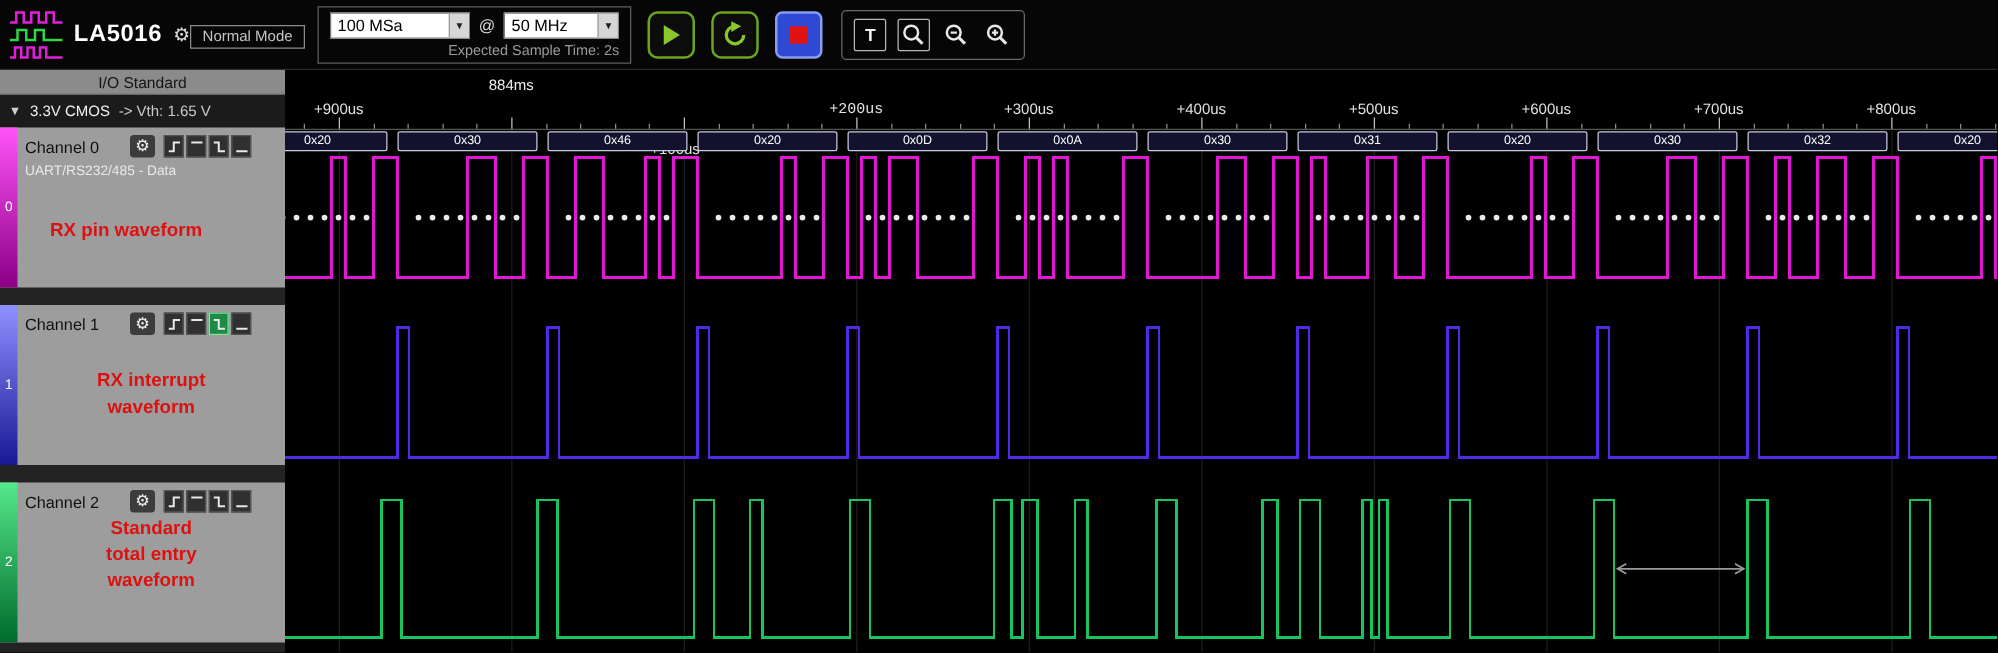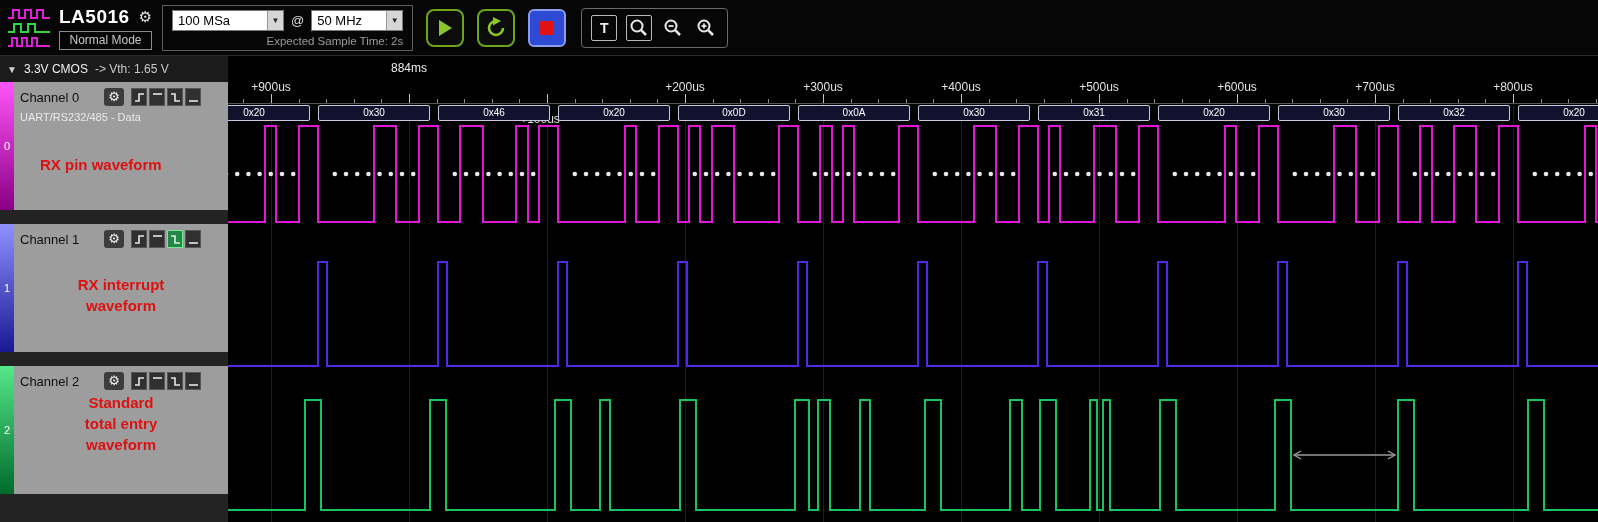--- a/index.html
+++ b/index.html
@@ -5,21 +5,21 @@
   * { box-sizing: border-box; }
   html,body { margin:0; padding:0; background:#000; }
   body { width:1598px; height:522px; overflow:hidden; font-family:"Liberation Sans", sans-serif; }
   .app { width:1598px; height:522px; display:flex; flex-direction:column; background:#000; }
 
   
   .toolbar { flex:0 0 56px; height:56px; background:#060606; display:flex; align-items:center; border-bottom:1px solid #2a2a2a; }
   .logo { margin:5px 2px 5px 6px; flex:0 0 auto; }
   .lp { stroke:#e020d8; stroke-width:2; fill:none; }
   .lg { stroke:#2fd545; stroke-width:2; fill:none; }
-  .dev-group { display:flex; flex-direction:column; margin-left:5px;justify-content:center; }
+  .dev-group { display:flex; flex-direction:row; margin-left:5px;justify-content:center; }
   .dev-row { display:flex; align-items:center; gap:9px; }
   .dev-name { color:#ffffff; font-size:19px; font-weight:bold; letter-spacing:.5px; }
   .dev-gear { color:#e0e0e0; font-size:15px; cursor:pointer; }
   .mode-box { border:1px solid #8a8a8a; color:#c6c6c6; font-size:12px; padding:0 9px; line-height:17px; margin-top:3px; text-align:center; }
   .sample-group { border:1px solid #5f5f5f; margin-left:10px; padding:4px 9px 3px; display:flex; flex-direction:column; }
   .sample-row { display:flex; align-items:center; gap:7px; }
   .combo { background:#ffffff; color:#000; font-size:13px; display:flex; align-items:center; height:21px; border:1px solid #7a7a7a; }
   .combo-val { padding:0 5px; flex:1; color:#000; }
   .combo-arrow { width:16px; height:100%; background:#d6d6d6; border-left:1px solid #999; font-size:8px; color:#222; display:flex; align-items:center; justify-content:center; }
   .at { color:#dddddd; font-size:13px; }
@@ -138,20 +138,21 @@
           <line x1="5.5" y1="8" x2="10.5" y2="8" stroke="#e8e8e8" stroke-width="1.8"></line>
           <line x1="8" y1="5.5" x2="8" y2="10.5" stroke="#e8e8e8" stroke-width="1.8"></line>
         </svg>
       </div>
     </div>
   </div>
 
   <div class="main">
 
     <div class="sidebar">
+      <div class="io-header">I/O Standard</div>
       <div class="io-setting">
         <span class="io-exp">▼</span>
         <span class="io-std">3.3V CMOS</span>
         <span class="io-vth">-&gt;  Vth: 1.65 V</span>
       </div>
 
       <div class="channel-panel">
         <div class="strip" style="background: linear-gradient(rgb(255, 84, 248) 0%, rgb(138, 0, 133) 100%);">
           <span class="chnum">0</span>
         </div>
@@ -274,21 +275,21 @@
           <div class="gridline" style="left: 871px; background: rgb(30, 30, 30);"></div>
           <div class="gridline" style="left: 1009px; background: rgb(30, 30, 30);"></div>
           <div class="gridline" style="left: 1147px; background: rgb(30, 30, 30);"></div>
           <div class="gridline" style="left: 1285px; background: rgb(30, 30, 30);"></div>
           <div class="gridline" style="left: 181px; background: rgb(30, 30, 30);"></div>
         </div>
       <div class="timeline">
         <div class="major-label" style="left: 181px;">884ms</div>
       <div class="tick-label" style="left: 43px;">+900us</div>
           <div class="tick-label" style="left: 312px; margin-top: 32px;">+100us</div>
-          <div class="tick-label" style="left: 457px;">+200us</div>
+          <div class="tick-label" style="left: 457px; font-family: Liberation Mono, monospace;">+200us</div>
           <div class="tick-label" style="left: 595px;">+300us</div>
           <div class="tick-label" style="left: 733px;">+400us</div>
           <div class="tick-label" style="left: 871px;">+500us</div>
           <div class="tick-label" style="left: 1009px;">+600us</div>
           <div class="tick-label" style="left: 1147px;">+700us</div>
           <div class="tick-label" style="left: 1285px;">+800us</div>
           <div class="tickmark major" style="left: 43px;"></div>
           <div class="tickmark" style="left: 15.4px;"></div>
           <div class="tickmark major" style="left: 181px;"></div>
           <div class="tickmark" style="left: 153.4px;"></div>

